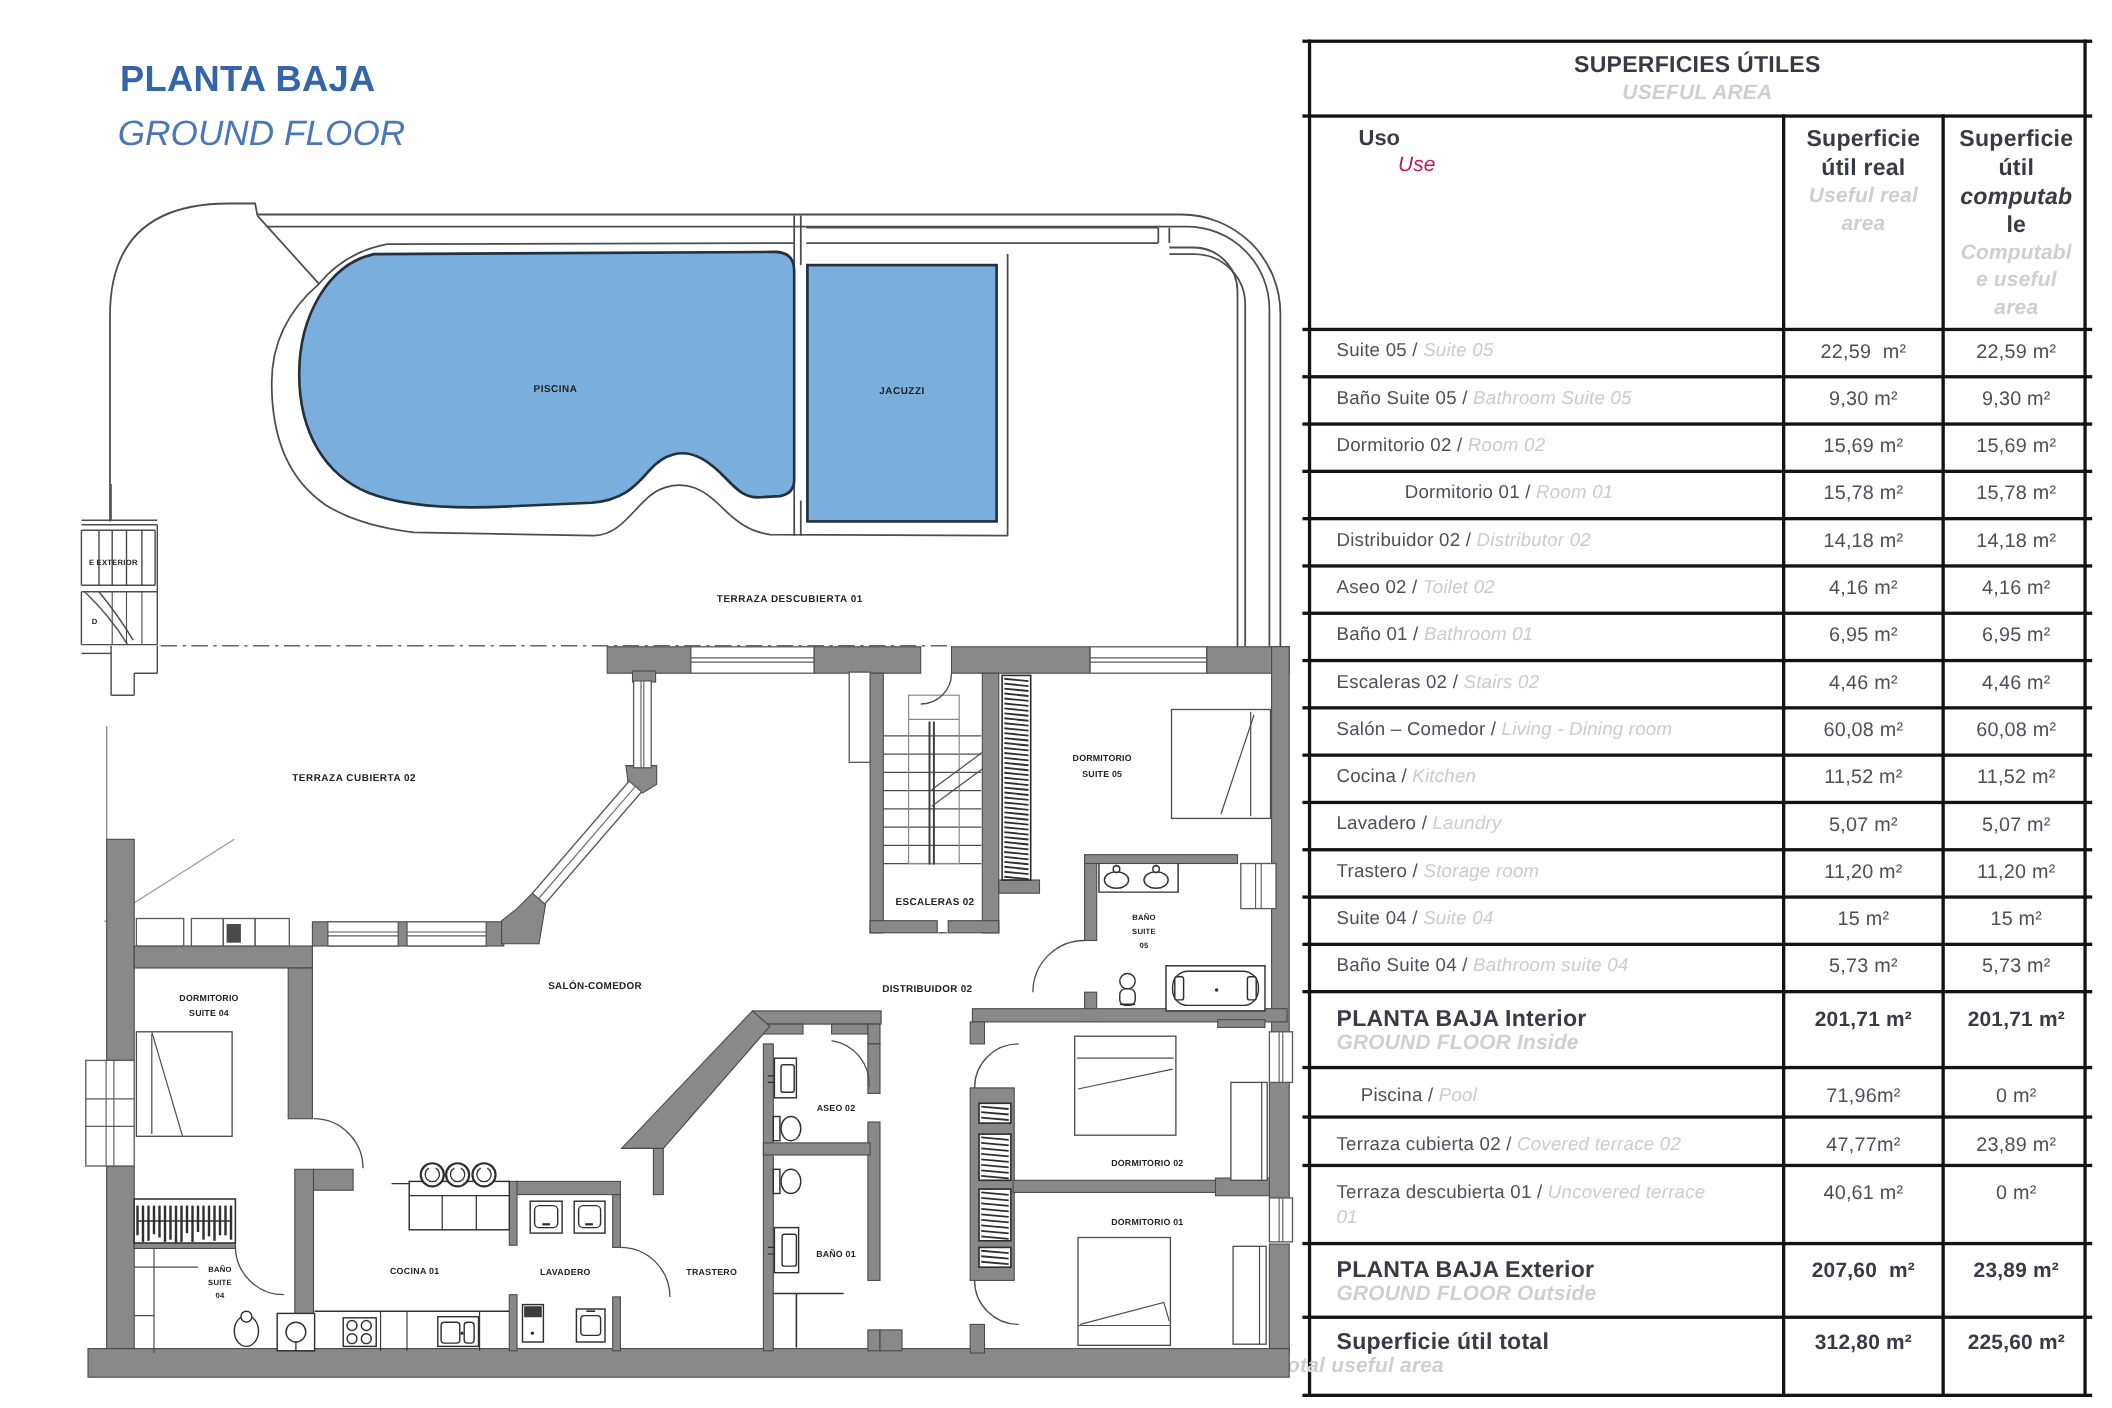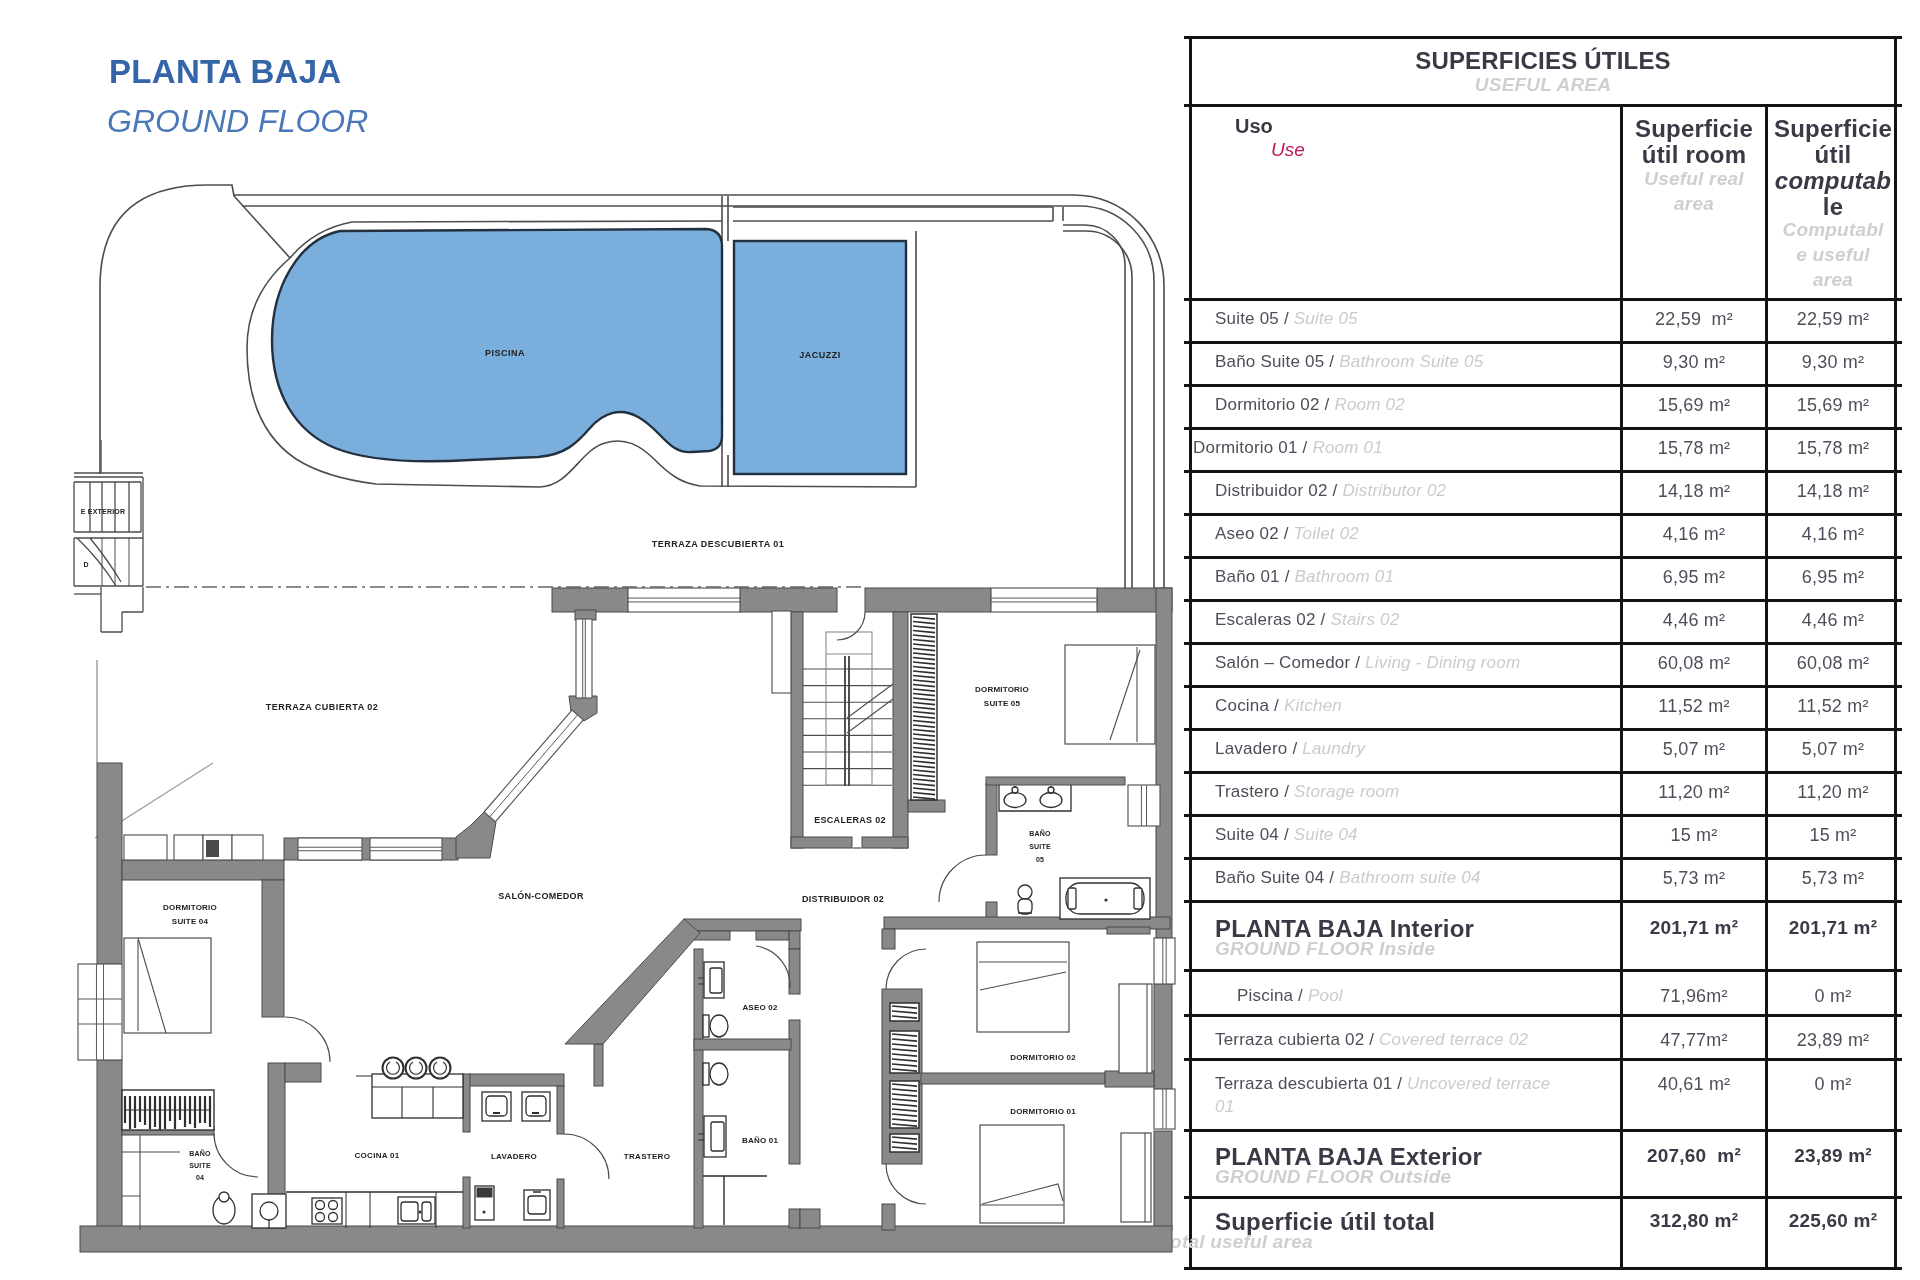--- a/index.html
+++ b/index.html
@@ -2,21 +2,21 @@
 <html><head><meta charset="utf-8">
 <style>
 html,body{margin:0;padding:0;width:1920px;height:1280px;background:#ffffff;overflow:hidden;
 font-family:"Liberation Sans",sans-serif;}
 .a{position:absolute;white-space:nowrap;}
 .hl{position:absolute;background:#131313;height:3px;}
 .vl{position:absolute;background:#131313;width:3px;}
 .lb{position:absolute;font-size:17px;color:#4e4e5a;white-space:nowrap;letter-spacing:0.2px;}
 .lb i{color:#cbcbcb;}
 .num{position:absolute;font-size:18px;color:#4e4e5a;text-align:center;letter-spacing:0.2px;}
-.bold1{font-size:24px;font-weight:bold;color:#3a3a46;letter-spacing:0.2px;}
+.bold1{font-size:21px;font-weight:bold;color:#3a3a46;letter-spacing:0.2px;}
 .sub1{font-size:19px;font-style:italic;font-weight:bold;color:#cfcfcf;letter-spacing:0.2px;}
 .bnum{font-size:19px;font-weight:bold;color:#3a3a46;}
 </style></head><body>
 
 <div class="a" style="left:109px;top:53px;font-size:33px;font-weight:bold;color:#3565a9;letter-spacing:0.3px;">PLANTA BAJA</div>
 <div class="a" style="left:107px;top:103px;font-size:32px;font-style:italic;color:#4a77b7;letter-spacing:0px;">GROUND FLOOR</div>
 <div class="hl" style="left:1184px;top:36px;width:718px;"></div>
 <div class="hl" style="left:1184px;top:104px;width:718px;"></div>
 <div class="hl" style="left:1184px;top:298px;width:718px;"></div>
 <div class="hl" style="left:1184px;top:341px;width:718px;"></div>
@@ -41,40 +41,40 @@
 <div class="hl" style="left:1184px;top:1267px;width:718px;"></div>
 <div class="vl" style="left:1189px;top:36px;height:1234px;"></div>
 <div class="vl" style="left:1894px;top:36px;height:1234px;"></div>
 <div class="vl" style="left:1620px;top:104px;height:1166px;"></div>
 <div class="vl" style="left:1765px;top:104px;height:1166px;"></div>
 <div class="num bold1" style="left:1293px;top:47px;width:500px;">SUPERFICIES ÚTILES</div>
 <div class="num sub1" style="left:1293px;top:74px;width:500px;">USEFUL AREA</div>
 <div class="a" style="left:1235px;top:115px;font-size:20px;font-weight:bold;color:#3a3a46;">Uso</div>
 <div class="a" style="left:1235px;top:139px;font-size:19px;font-style:italic;color:#be185d;margin-left:36px;">Use</div>
 <div class="num bold1" style="left:1594px;top:115px;width:200px;">Superficie</div>
-<div class="num bold1" style="left:1594px;top:141px;width:200px;">útil room</div>
+<div class="num bold1" style="left:1594px;top:141px;width:200px;">útil real</div>
 <div class="num sub1" style="left:1594px;top:168px;width:200px;">Useful real</div>
 <div class="num sub1" style="left:1594px;top:193px;width:200px;">area</div>
 <div class="num bold1" style="left:1753px;top:115px;width:160px;">Superficie</div>
 <div class="num bold1" style="left:1753px;top:141px;width:160px;">útil</div>
 <div class="num bold1" style="left:1753px;top:167px;width:160px;font-style:italic;">computab</div>
 <div class="num bold1" style="left:1753px;top:193px;width:160px;">le</div>
 <div class="num sub1" style="left:1753px;top:219px;width:160px;">Computabl</div>
 <div class="num sub1" style="left:1753px;top:244px;width:160px;">e useful</div>
 <div class="num sub1" style="left:1753px;top:269px;width:160px;">area</div>
 <div class="lb" style="left:1215px;top:309px;">Suite 05 / <i>Suite 05</i></div>
 <div class="num " style="left:1584px;top:309px;width:220px;">22,59&nbsp; m²</div>
 <div class="num " style="left:1723px;top:309px;width:220px;">22,59 m²</div>
 <div class="lb" style="left:1215px;top:352px;">Baño Suite 05 / <i>Bathroom Suite 05</i></div>
 <div class="num " style="left:1584px;top:352px;width:220px;">9,30 m²</div>
 <div class="num " style="left:1723px;top:352px;width:220px;">9,30 m²</div>
 <div class="lb" style="left:1215px;top:395px;">Dormitorio 02 / <i>Room 02</i></div>
 <div class="num " style="left:1584px;top:395px;width:220px;">15,69 m²</div>
 <div class="num " style="left:1723px;top:395px;width:220px;">15,69 m²</div>
-<div class="lb" style="left:1193px;top:438px;text-align:center;">Dormitorio 01 / <i>Room 01</i></div>
+<div class="lb" style="left:1277px;top:438px;text-align:center;">Dormitorio 01 / <i>Room 01</i></div>
 <div class="num " style="left:1584px;top:438px;width:220px;">15,78 m²</div>
 <div class="num " style="left:1723px;top:438px;width:220px;">15,78 m²</div>
 <div class="lb" style="left:1215px;top:481px;">Distribuidor 02 / <i>Distributor 02</i></div>
 <div class="num " style="left:1584px;top:481px;width:220px;">14,18 m²</div>
 <div class="num " style="left:1723px;top:481px;width:220px;">14,18 m²</div>
 <div class="lb" style="left:1215px;top:524px;">Aseo 02 / <i>Toilet 02</i></div>
 <div class="num " style="left:1584px;top:524px;width:220px;">4,16 m²</div>
 <div class="num " style="left:1723px;top:524px;width:220px;">4,16 m²</div>
 <div class="lb" style="left:1215px;top:567px;">Baño 01 / <i>Bathroom 01</i></div>
 <div class="num " style="left:1584px;top:567px;width:220px;">6,95 m²</div>

